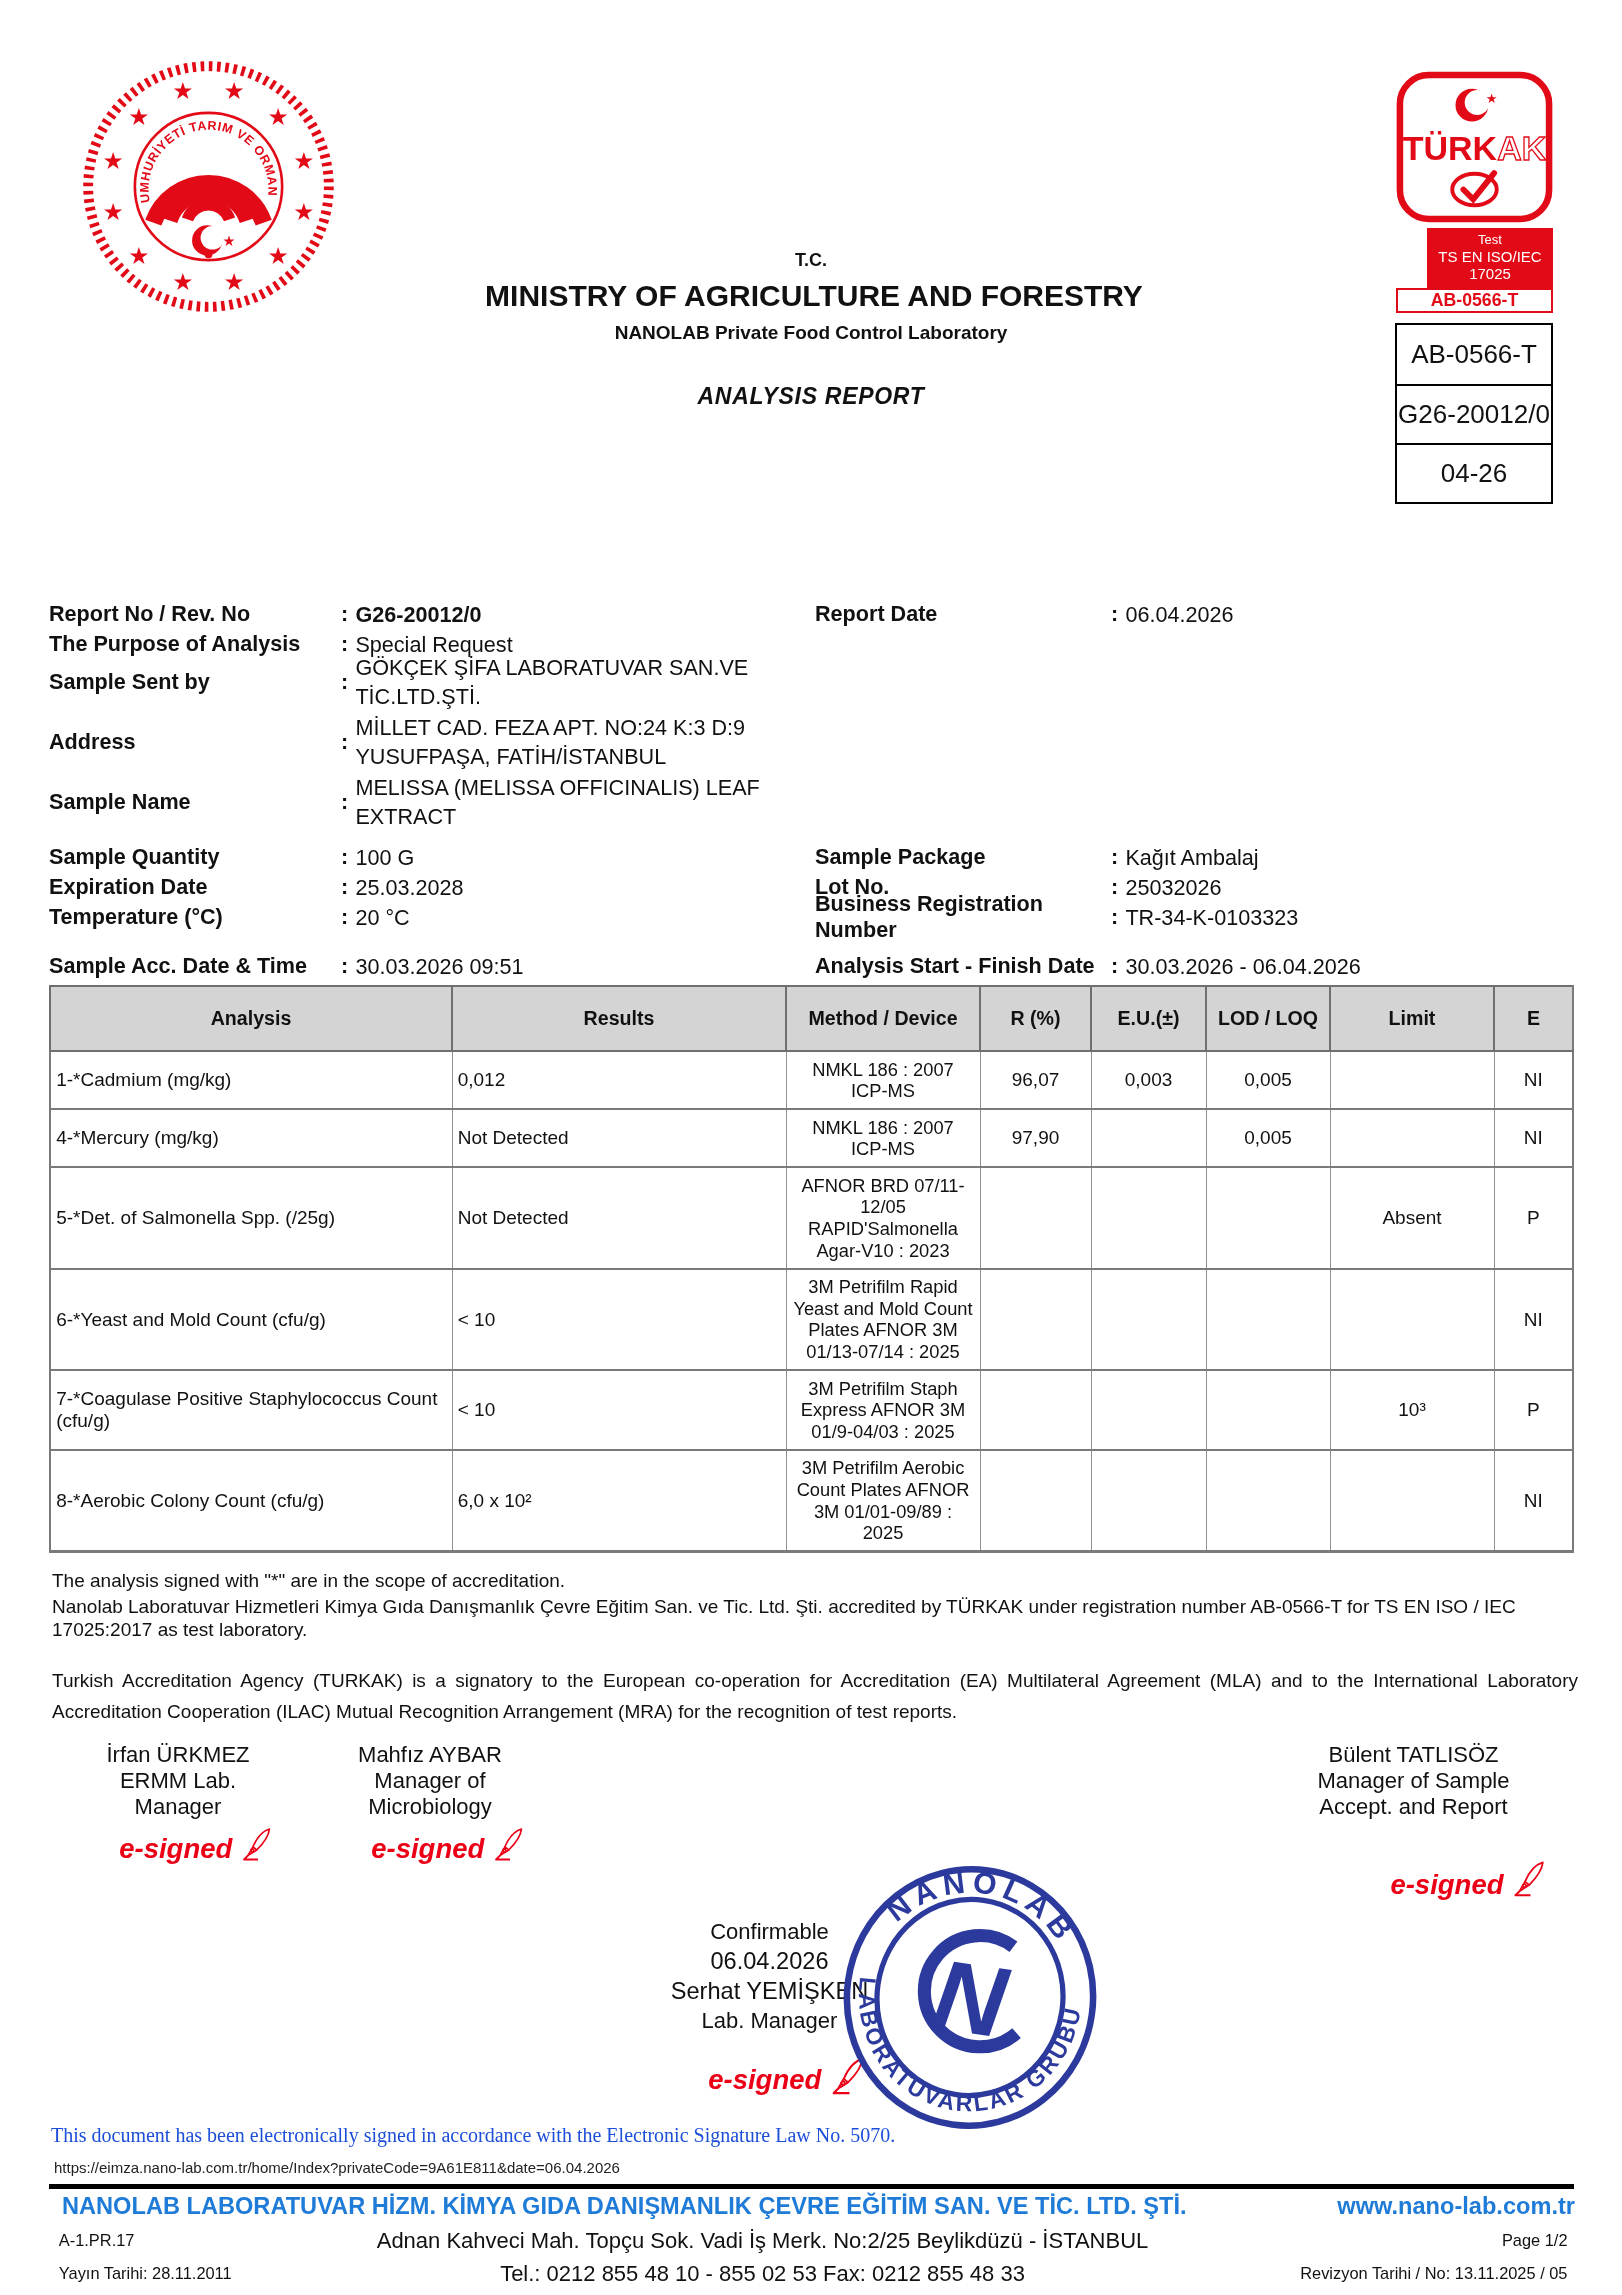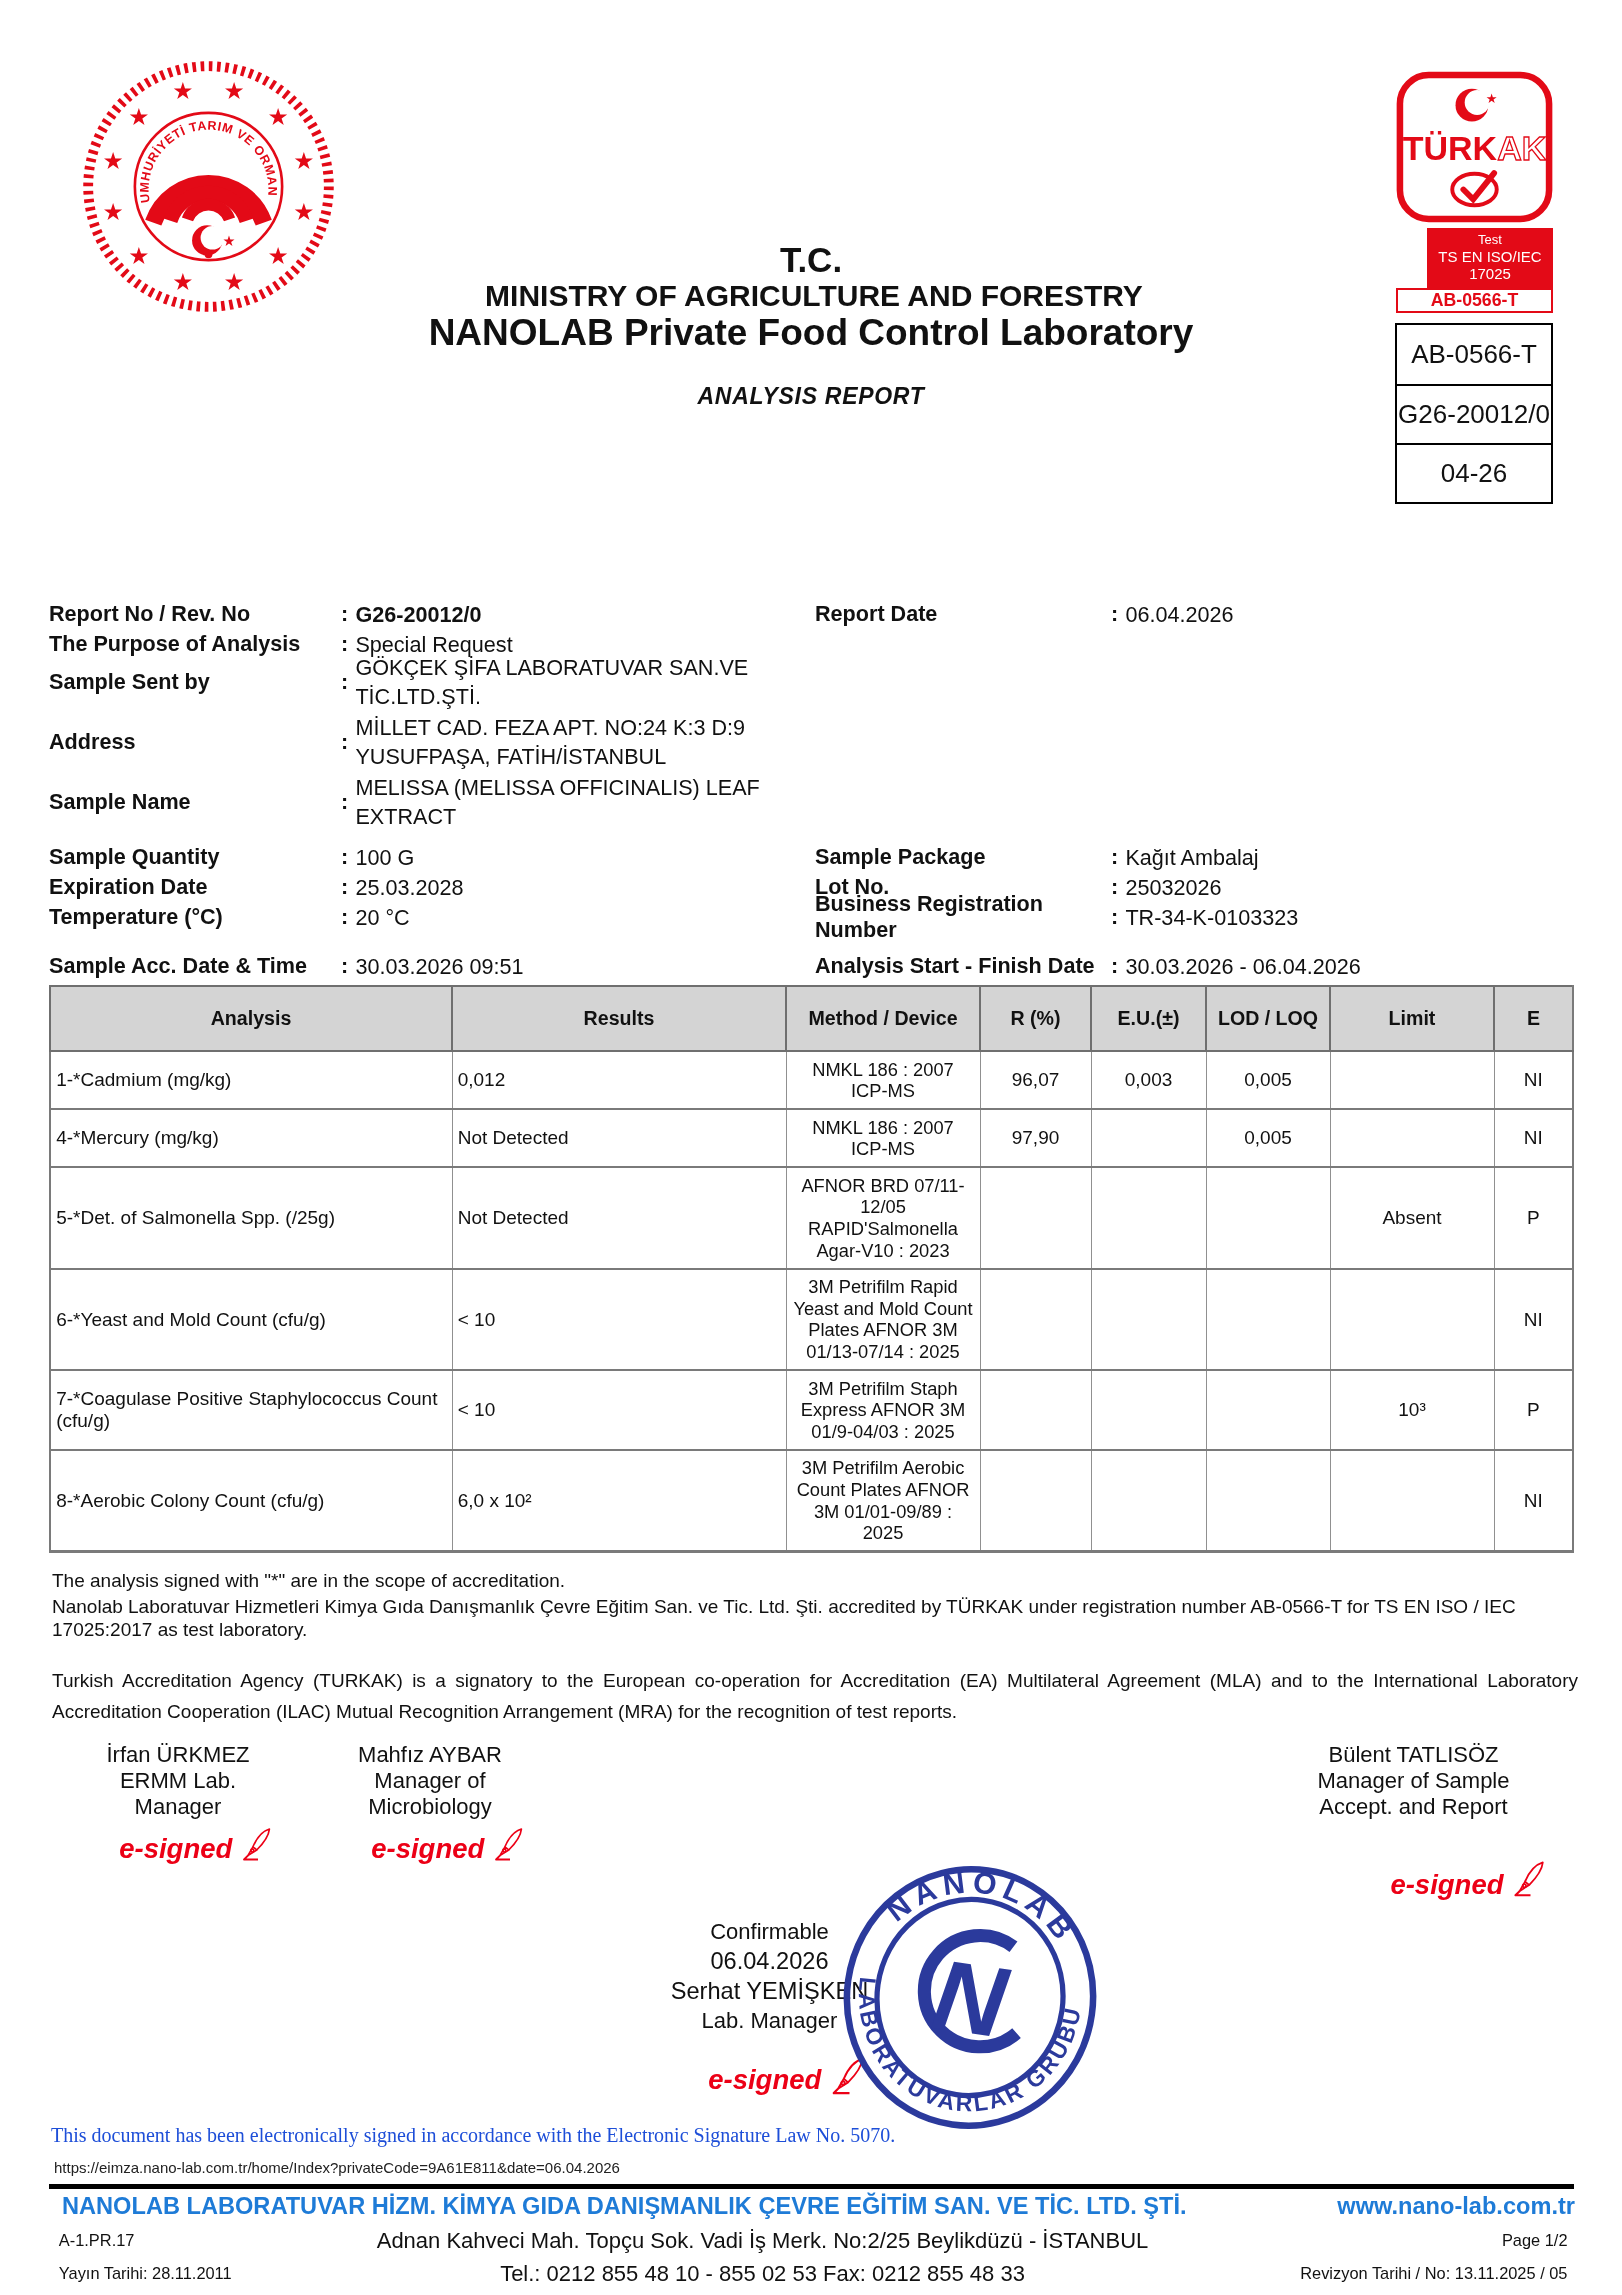--- a/index.html
+++ b/index.html
@@ -2,23 +2,23 @@
 <html style="font-size:10.5px"><head>
 <meta charset="utf-8">
 <style>
   * { margin:0; padding:0; box-sizing:border-box; }
   body { background:#888; font-family:"Liberation Sans","DejaVu Sans",sans-serif; }
   .page { position:relative; width:1622px; height:2295px; background:#fff; margin:0 auto; overflow:hidden; color:#111; }
 
   
   .ministry-logo { position:absolute; left:77px; top:55px; width:263px; height:263px; }
   .head-block { position:absolute; left:0; right:0; top:243px; text-align:center; font-weight:bold; }
-  .head-tc { font-size:35px; line-height:34px; }
+  .head-tc { font-size:18px; line-height:34px; }
   .head-ministry { font-size:30px; line-height:37px;padding-left:6px; }
-  .head-lab { font-size:37px; line-height:37px; }
+  .head-lab { font-size:19px; line-height:37px; }
   .head-title { font-size:23px; letter-spacing:0.7px; margin-top:32px;font-style:italic; }
 
   
   .turkak { position:absolute; left:1396px; top:71px; width:157px; }
   .turkak svg { display:block; }
   .turkak-band { margin-top:5.2px; background:#e30a17; color:#fff; text-align:center; padding:3.9px 0 4.6px;margin-left:31px; }
   .turkak-band .b1 { font-size:13px; line-height:15.7px; }
   .turkak-band .b2 { font-size:15px; line-height:17.7px; }
   .turkak-reg { border:2.6px solid #e30a17; background:#fff; color:#e30a17; font-weight:bold;
                 font-size:17.7px; text-align:center; line-height:21.6px; }

